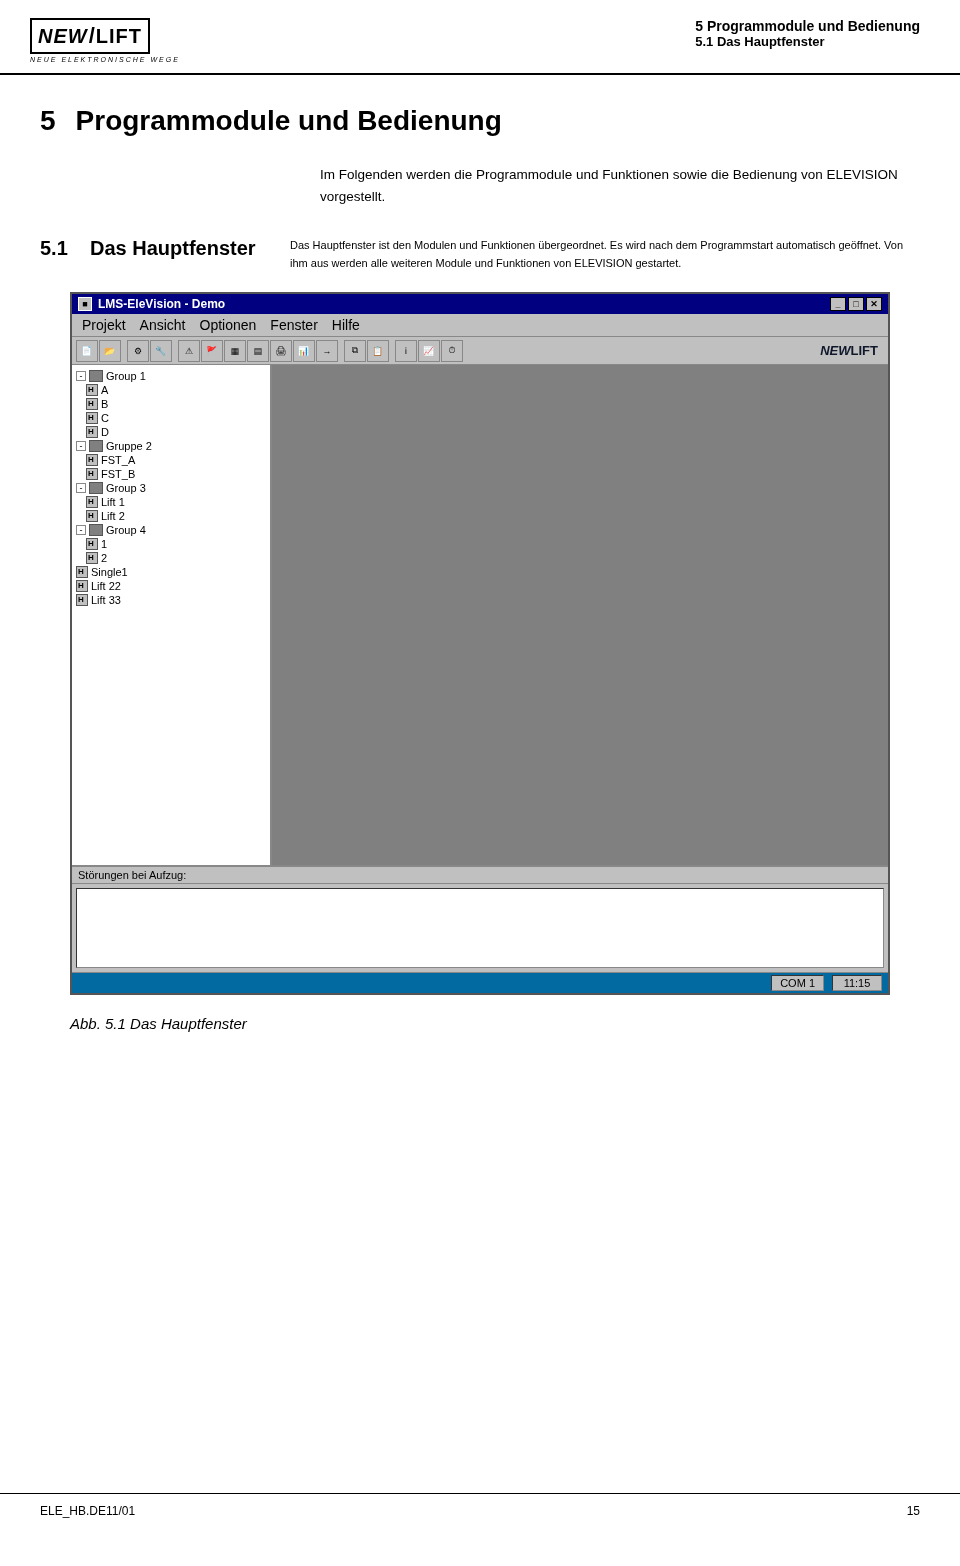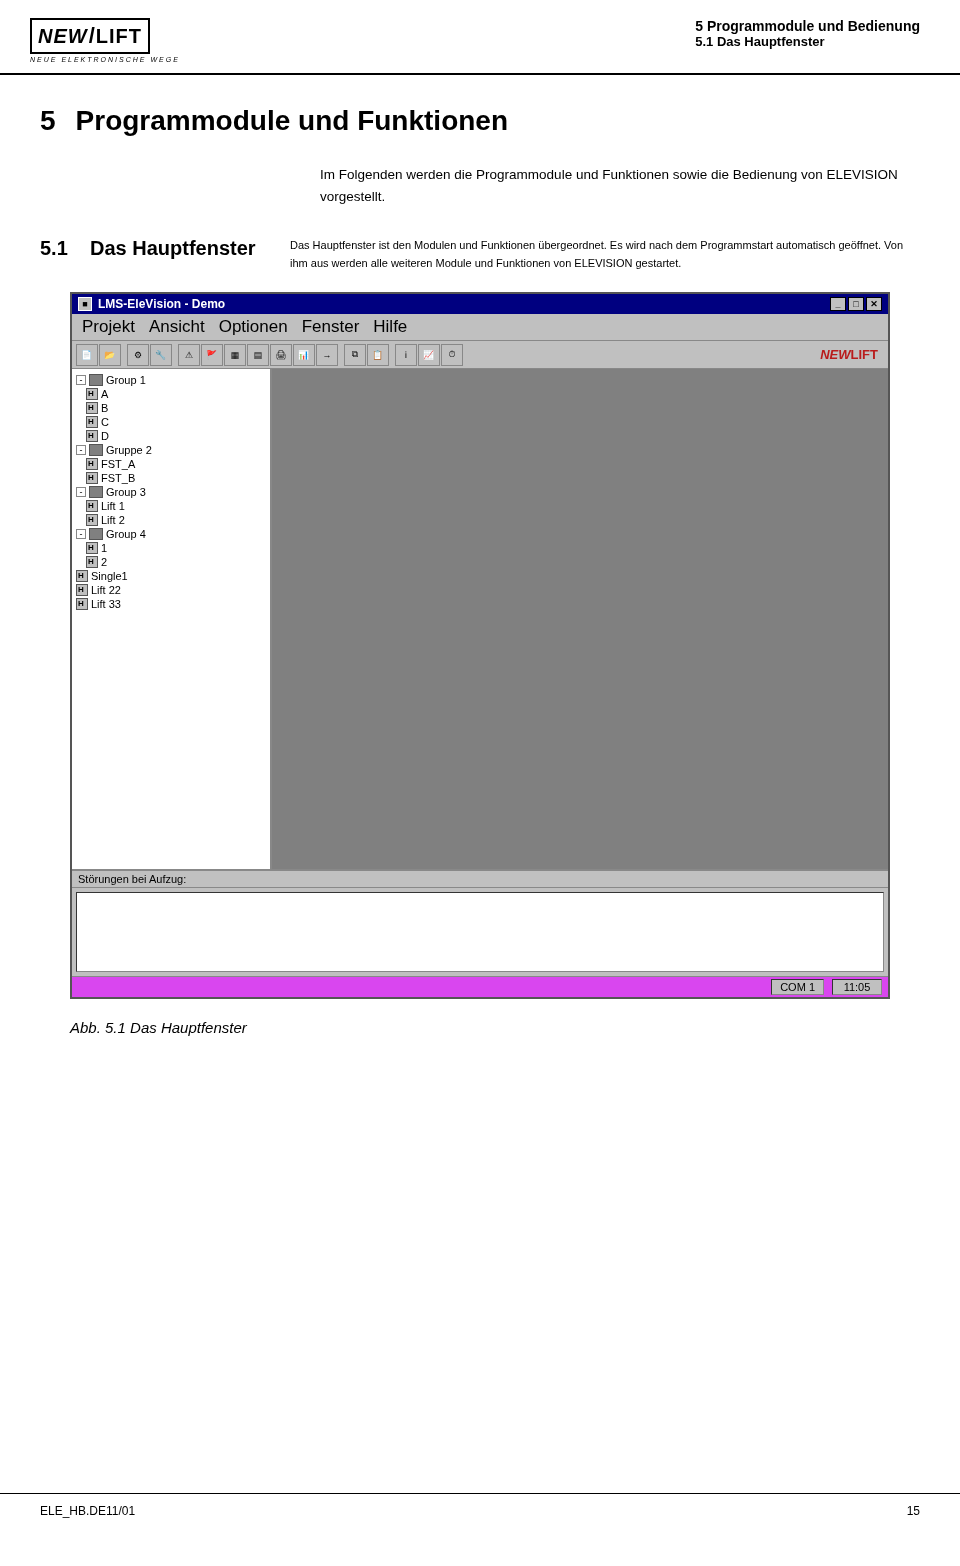--- a/index.html
+++ b/index.html
@@ -158,21 +158,21 @@
       color: #000;
     }
 
     
     .win-menubar {
       background: #c0c0c0;
       border-bottom: 1px solid #888;
       display: flex;
       gap: 2px;
       padding: 2px 4px;
-      font-size: 17px;
+      font-size: 14px;
     }
     .menu-item {
       padding: 1px 6px;
       cursor: pointer;
     }
 
     
     .win-toolbar {
       background: #c0c0c0;
       border-bottom: 1px solid #888;
@@ -196,21 +196,21 @@
     }
     .tb-sep {
       width: 4px;
       height: 22px;
     }
     .tb-logo {
       margin-left: auto;
       font-size: 13px;
       font-weight: 900;
       padding: 2px 6px;
-      color: #b91c1c;
+      color: #0f172a;
     }
     .tb-logo-new { font-style: italic; }
 
     
     .win-main {
       display: flex;
       background: #c0c0c0;
       min-height: 500px;
     }
 
@@ -290,21 +290,21 @@
     .win-status-box {
       height: 80px;
       background: #fff;
       margin: 4px 4px;
       border: 1px inset #888;
     }
     .win-statusbar {
       display: flex;
       justify-content: flex-end;
       align-items: center;
-      background: #d946ef;
+      background: #0369a1;
       border-top: 1px solid #888;
       font-size: 11px;
       padding: 2px 6px;
       gap: 8px;
     }
     .status-cell {
       border: 1px inset #888;
       padding: 1px 8px;
       background: #c0c0c0;
       min-width: 50px;
@@ -345,21 +345,21 @@
   <div class="header-right">
     <div class="header-chapter">5  Programmodule und Bedienung</div>
     <div class="header-section">5.1  Das Hauptfenster</div>
   </div>
 </div>
 
 <div class="page-content">
 
   <div class="chapter-heading">
     <span class="chapter-num">5</span>
-    <span>Programmodule und Funktionen</span>
+    <span>Programmodule und Bedienung</span>
   </div>
 
   <div class="text-block">
     <span>Im Folgenden werden die Programmodule und Funktionen sowie die Bedienung von ELEVISION vorgestellt.</span>
   </div>
 
   <div class="section-container">
     <div class="section-num-title">
       <span>5.1</span>
       &nbsp;&nbsp;
@@ -503,21 +503,21 @@
       </div>
 
       <div class="win-right"></div>
     </div>
 
     <div class="win-bottom">
       <div class="win-status-label">Störungen bei Aufzug:</div>
       <div class="win-status-box"></div>
       <div class="win-statusbar">
         <div class="status-cell">COM 1</div>
-        <div class="status-cell">11:05</div>
+        <div class="status-cell">11:15</div>
       </div>
     </div>
 
   </div>
 
   <div class="fig-caption">Abb. 5.1   Das Hauptfenster</div>
 
 </div>
 
 <div class="page-footer">

